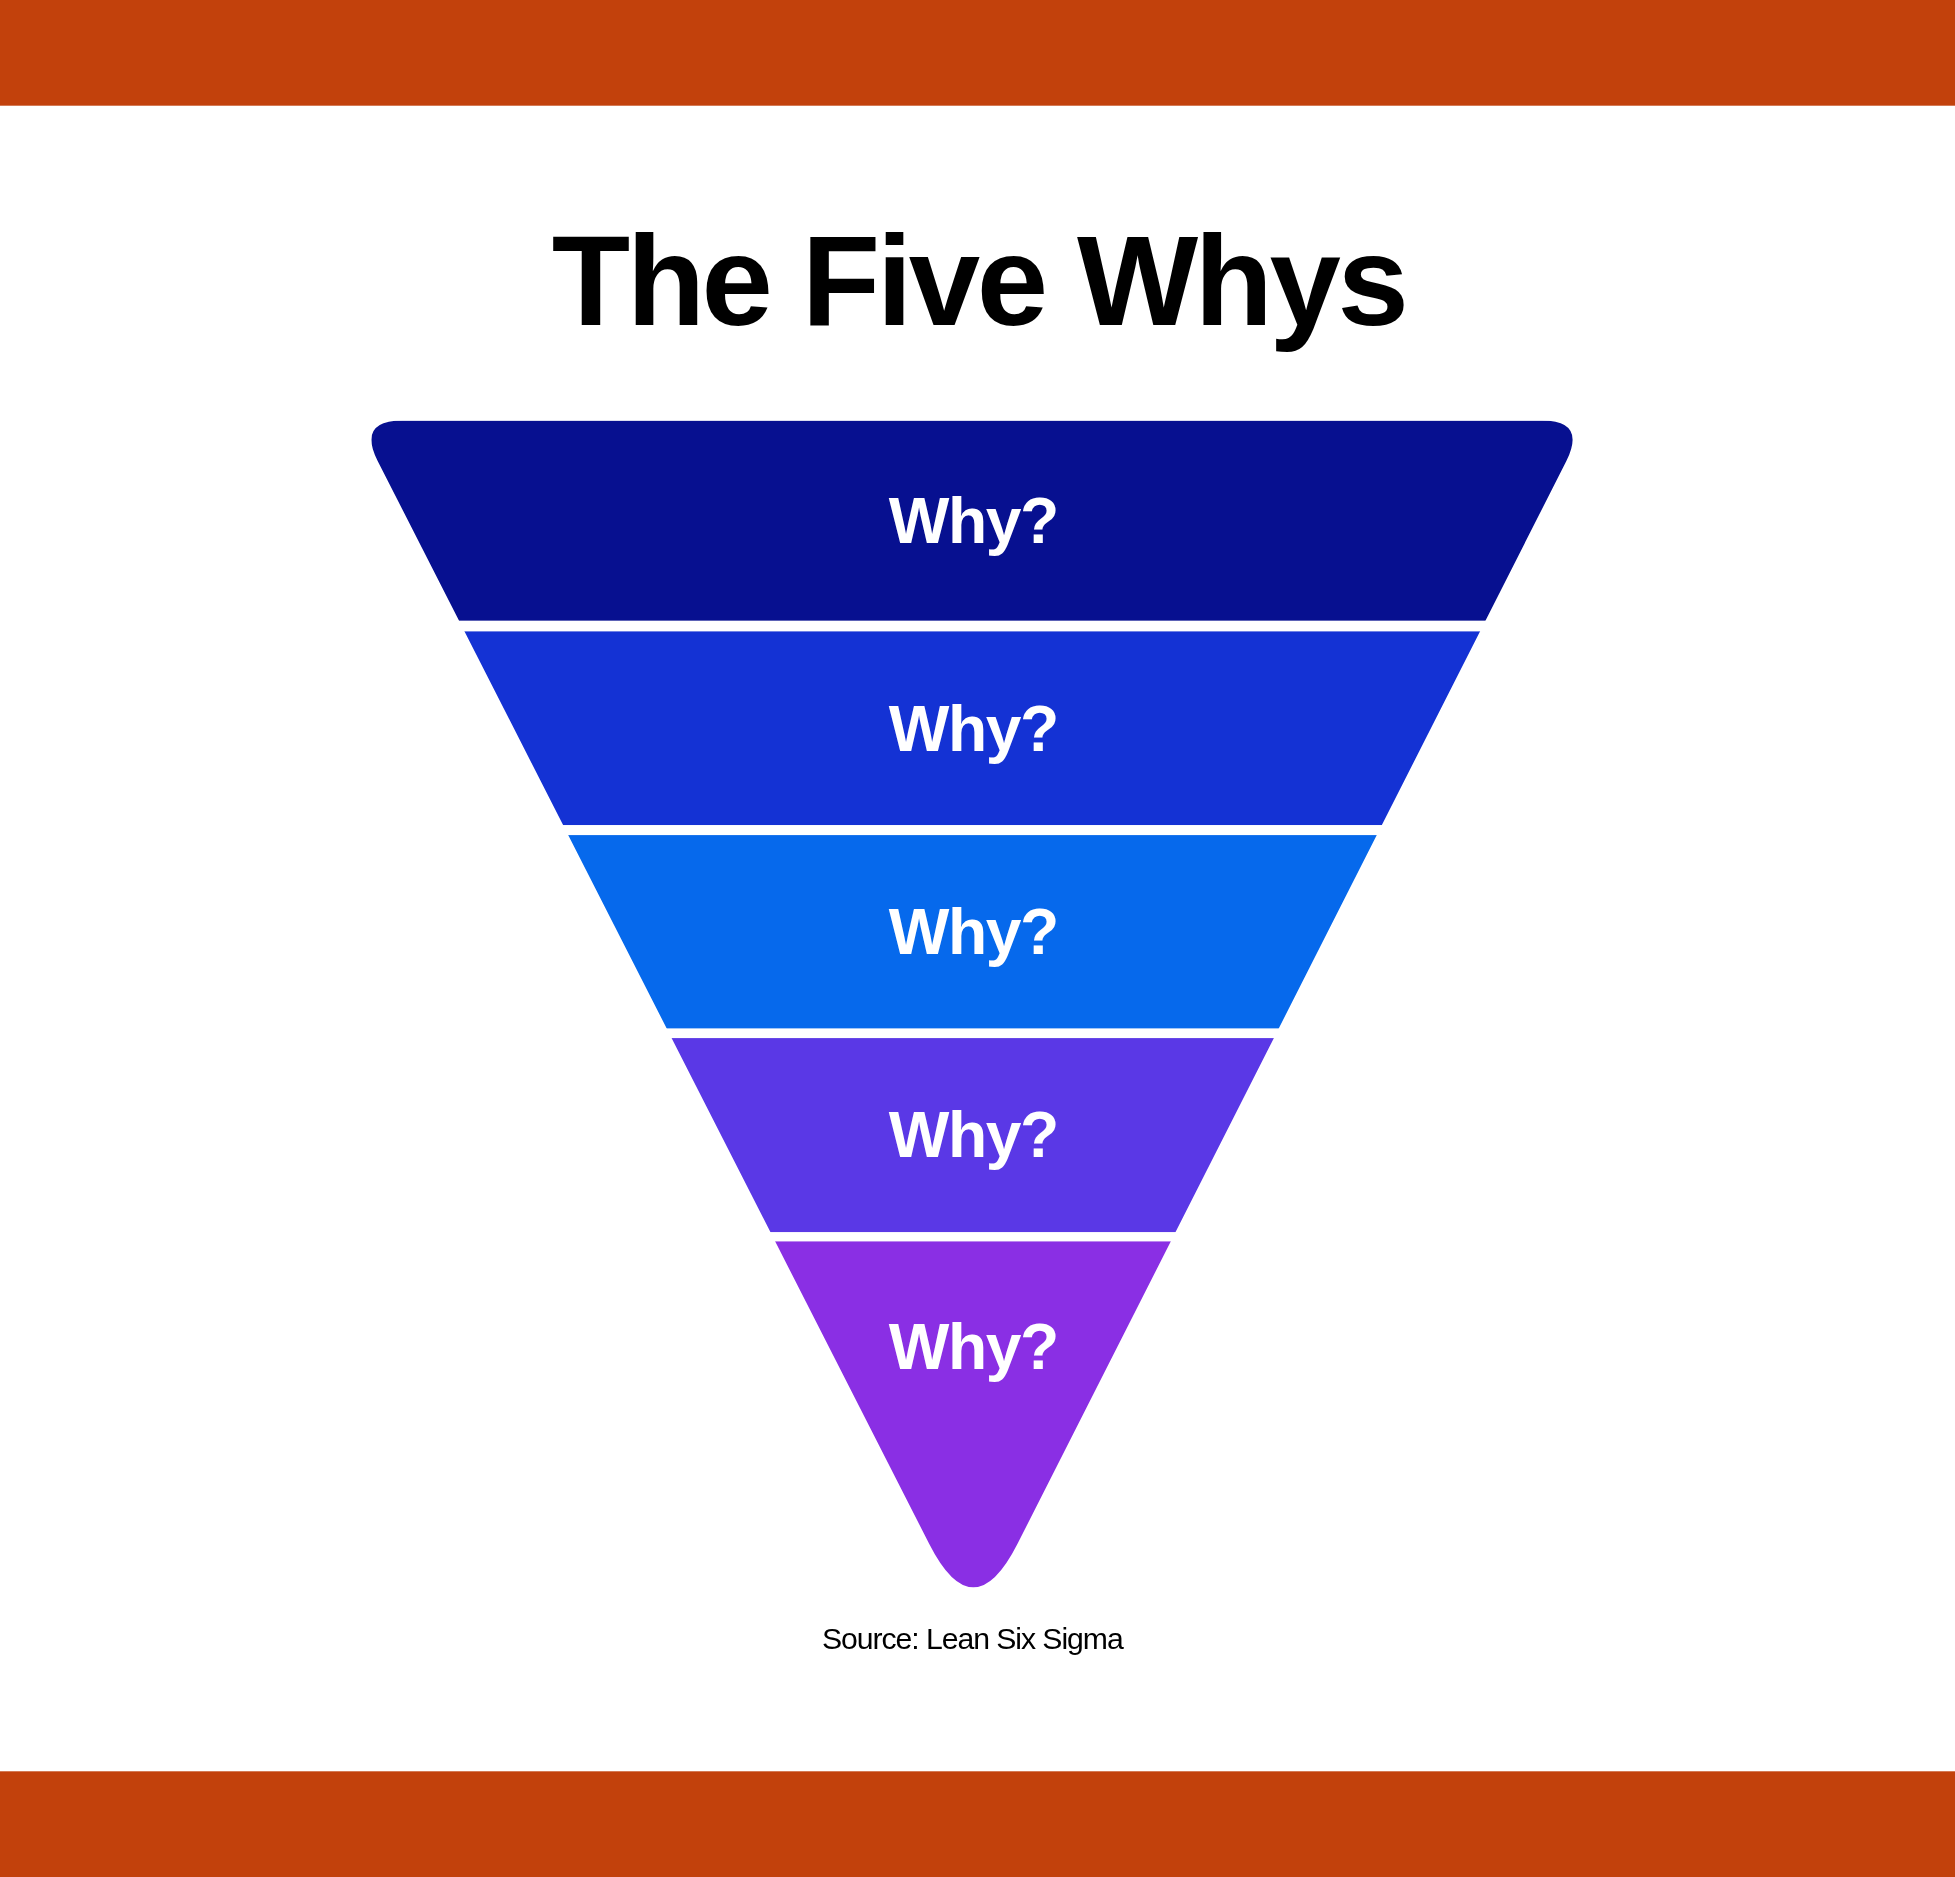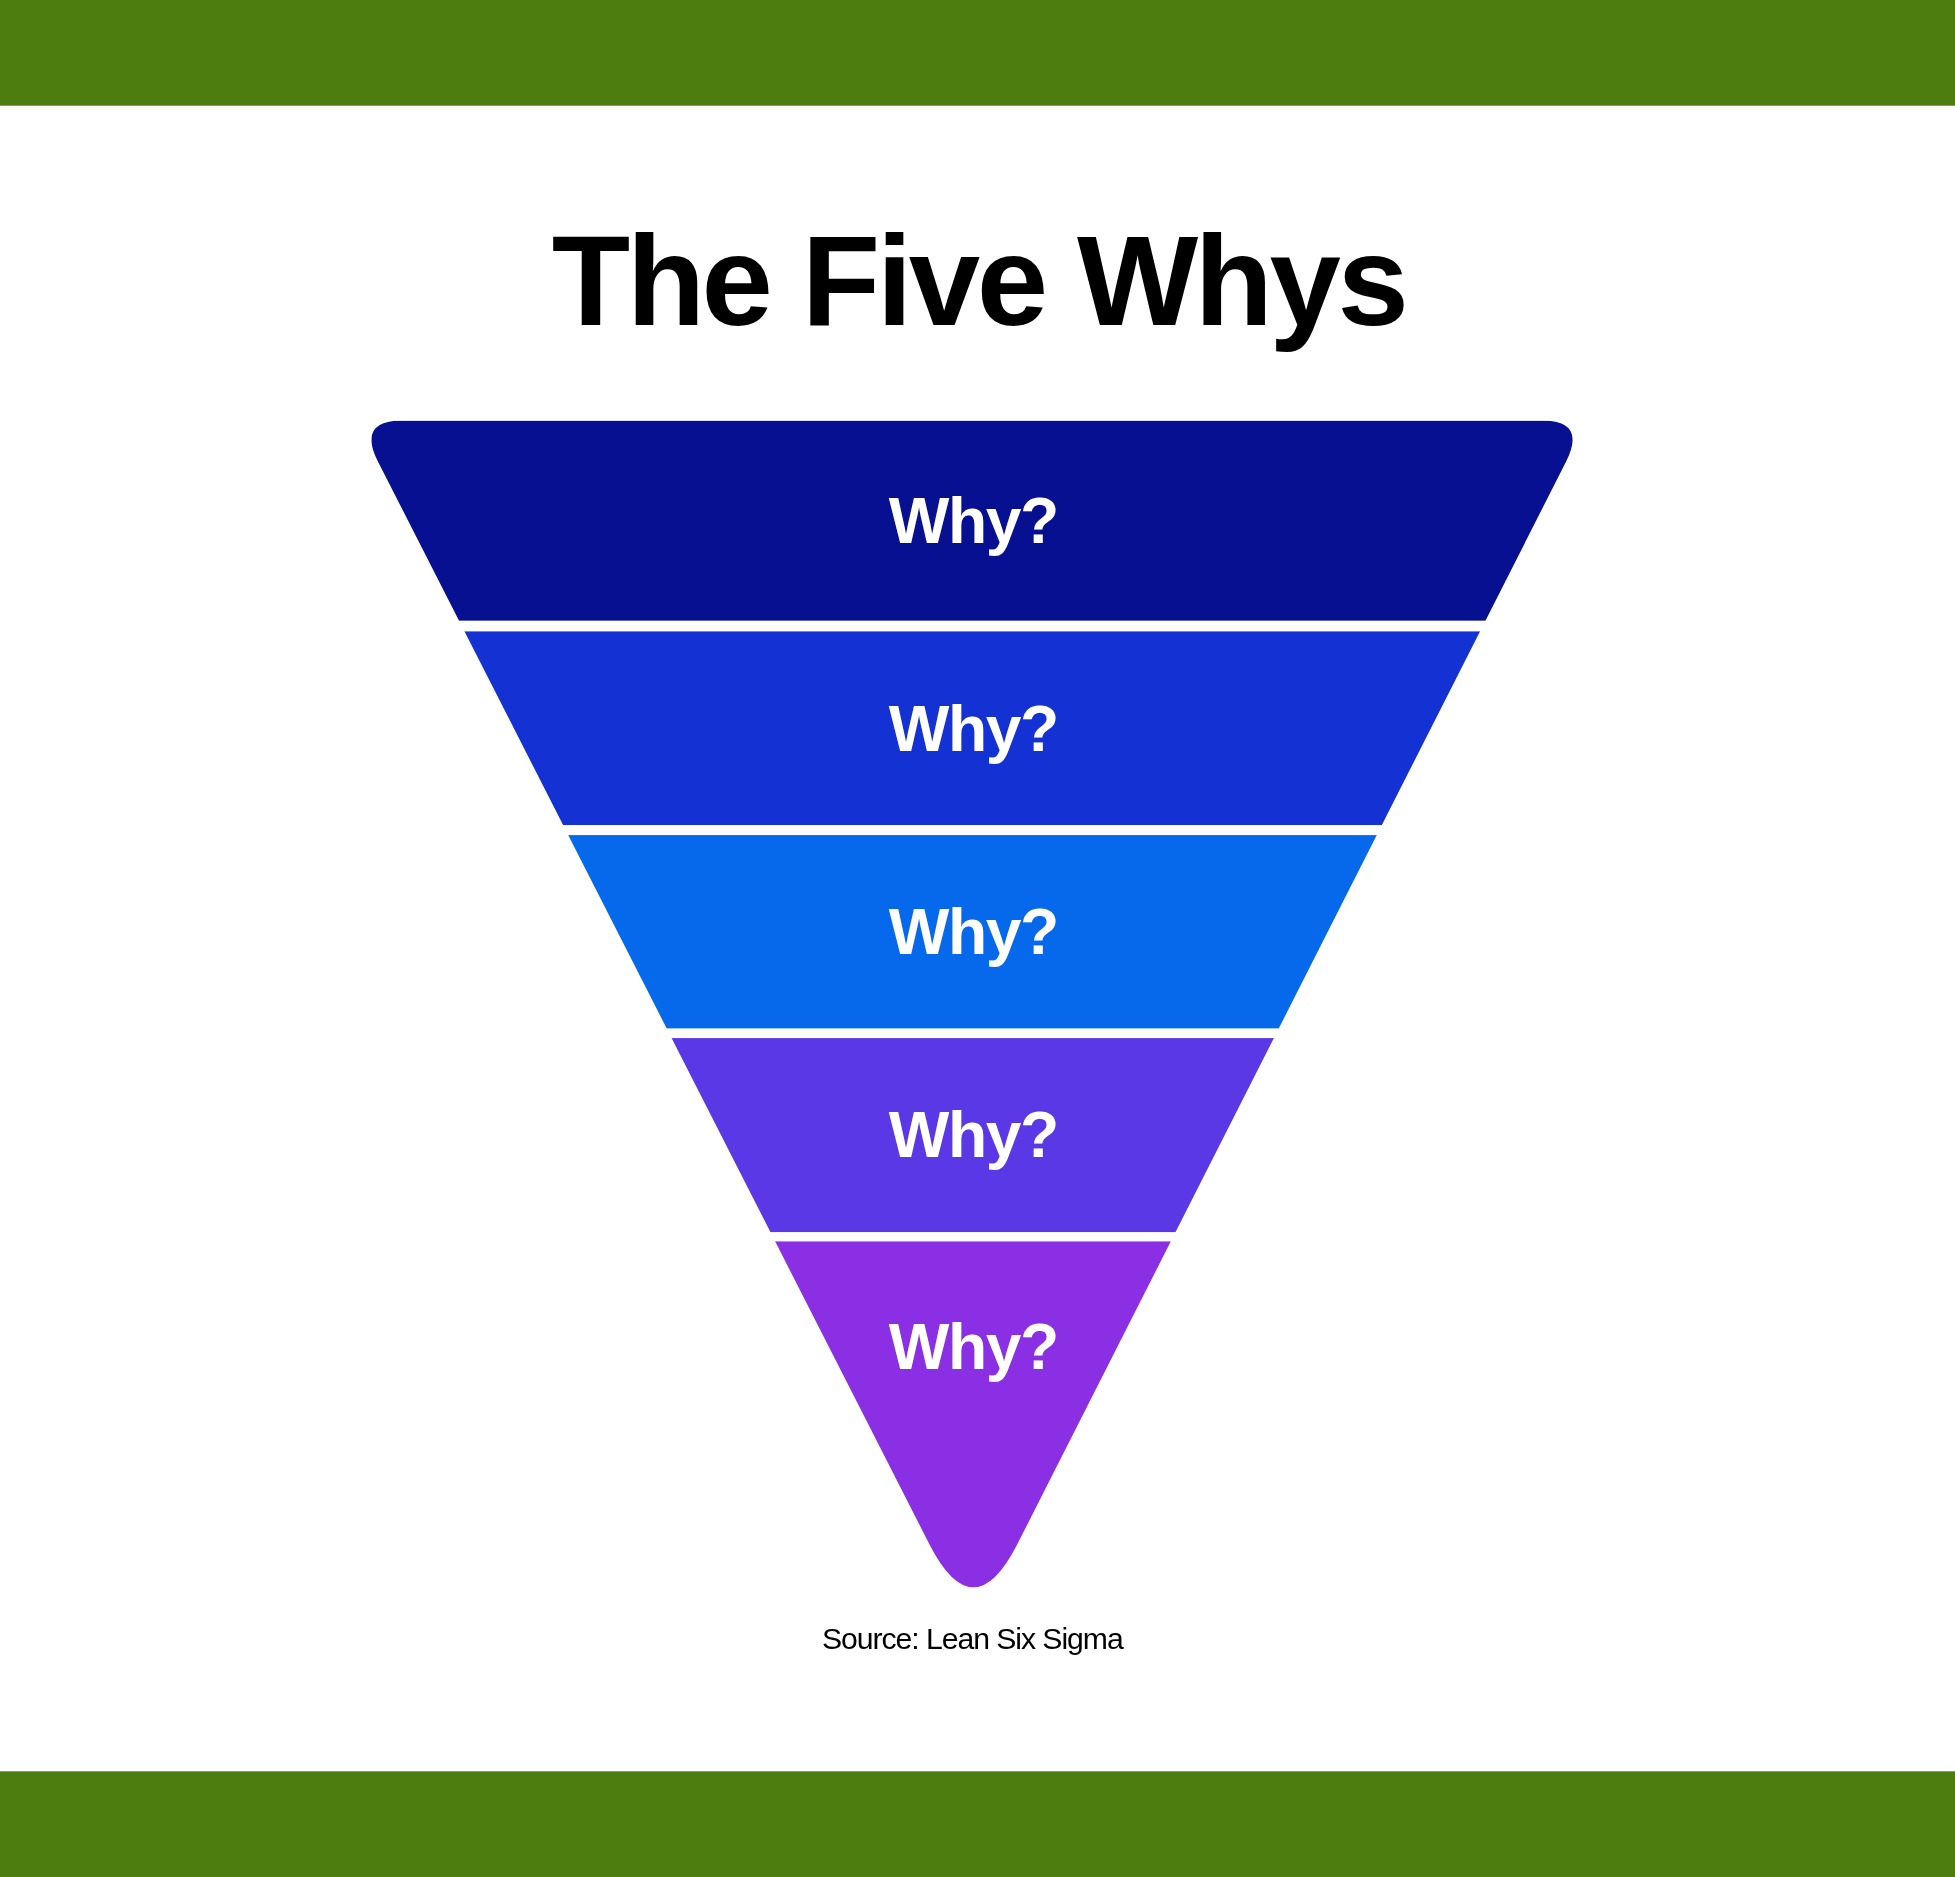--- a/index.html
+++ b/index.html
@@ -7,21 +7,21 @@
     padding: 0;
     background: #ffffff;
     width: 100%;
     height: 100%;
   }
   .stage {
     width: 100vw;
     height: 100vh;
     min-height: 100%;
     display: block;
-    background: #4d7c0f;
+    background: #c2410c;
   }
   svg {
     display: block;
     width: 100%;
     height: 100%;
     font-family: "Liberation Sans", sans-serif;
   }
   .title {
     font-weight: 700;
     font-size: 370px;

